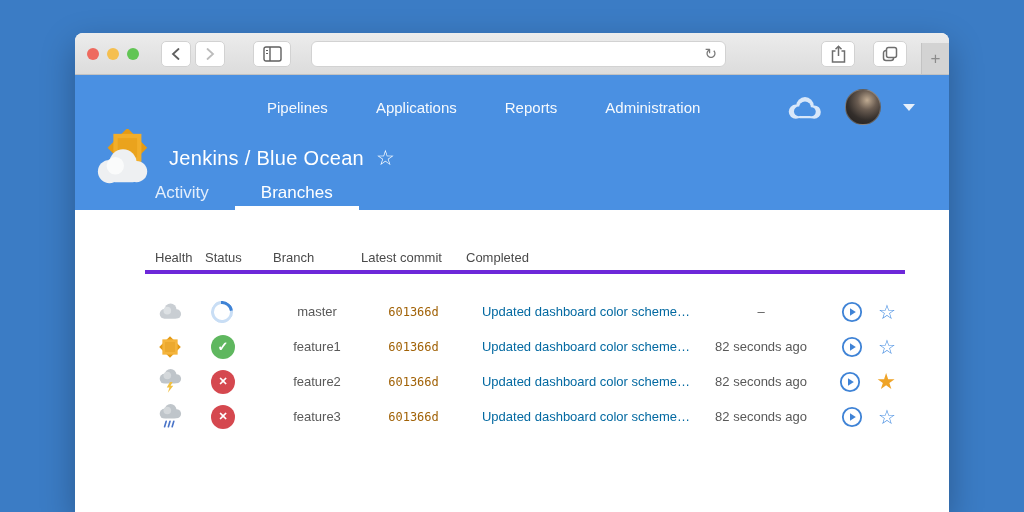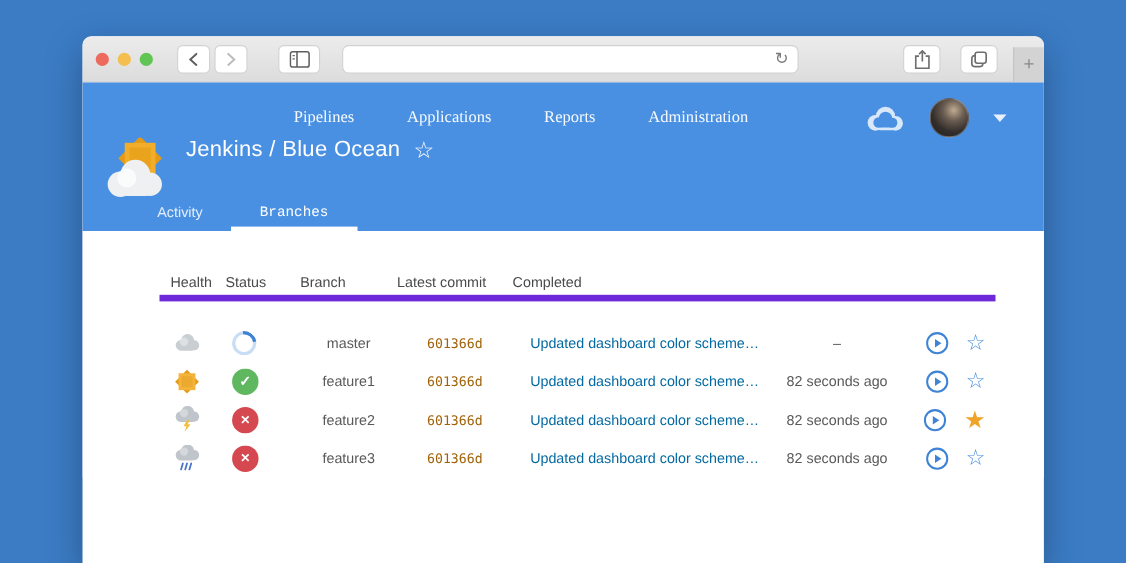--- a/index.html
+++ b/index.html
@@ -33,44 +33,44 @@
   .rightbtns{position:absolute;right:42px;top:8px;display:flex;gap:18px;}
   .rightbtns .tbtn{width:34px;}
   .newtab{position:absolute;right:0;bottom:0;width:28px;height:31px;
     background:#d3d3d3;border-left:1px solid #c3c3c3;display:flex;
     align-items:center;justify-content:center;color:#8b8b8b;font-size:17px;}
 
   
   .apphead{position:relative;height:135px;background:#4a90e2;color:#fff;}
   .topnav{position:absolute;top:0;left:0;right:0;height:64px;display:flex;
     align-items:center;padding-left:192px;gap:48px;font-size:15px;}
-  .topnav .nav-item{color:#fff;opacity:.95;cursor:default;white-space:nowrap;font-family:Liberation Serif, serif;}
+  .topnav .nav-item{color:#fff;opacity:.95;cursor:default;white-space:nowrap;}
   .head-right{margin-left:auto;display:flex;align-items:center;gap:20px;
     padding-right:34px;}
   .avatar{width:36px;height:36px;border-radius:50%;
     background:radial-gradient(circle at 62% 30%,#c0ab92 0%,#6b5d52 30%,#332e2b 62%,#1f1c1a 100%);
     border:1px solid rgba(255,255,255,.25);}
   .caret{width:0;height:0;border-left:6px solid transparent;
     border-right:6px solid transparent;border-top:7px solid #e7f0fb;margin-left:2px;}
   .titlerow{position:absolute;left:18px;top:50px;height:66px;display:flex;
-    }
+    align-items:center;}
   .app-title{font-size:20px;margin-left:14px;letter-spacing:.3px;}
   .title-star{font-size:21px;margin-left:12px;color:#fff;}
-  .tabstrip{position:absolute;left:42px;bottom:0;display:flex;font-size:13px;}
+  .tabstrip{position:absolute;left:54px;bottom:0;display:flex;font-size:17px;}
   .tab{position:relative;padding:0 26px;height:30px;line-height:26px;
     color:rgba(255,255,255,.85);cursor:default;}
-  .tab.active{color:#fff;font-family:Liberation Mono, monospace;}
+  .tab.active{color:#fff;}
   .tab.active::after{content:"";position:absolute;left:0;right:0;bottom:0;
     height:4px;background:#fff;}
 
   
   .content{background:#fff;padding:34px 0 0 70px;}
   .grid{display:grid;grid-template-columns:60px 68px 88px 105px 240px 110px 89px;
     width:760px;align-items:center;}
-  .thead{height:30px;border-bottom:6px solid #6d28d9;font-size:13px;
+  .thead{height:30px;border-bottom:4px solid #6d28d9;font-size:13px;
     color:#4a4a4a;}
   .thead .hc{align-self:center;}
   .thead .hc:first-child{padding-left:10px;}
   .tbody{padding-top:20px;}
   .trow{height:35px;font-size:13px;color:#595959;text-align:center;}
   .cell{white-space:nowrap;overflow:hidden;}
   .commit{font-family:"DejaVu Sans Mono",monospace;font-size:12px;color:#a16207;}
   .message{color:#0369a1;}
   .completed{color:#595959;}
 

